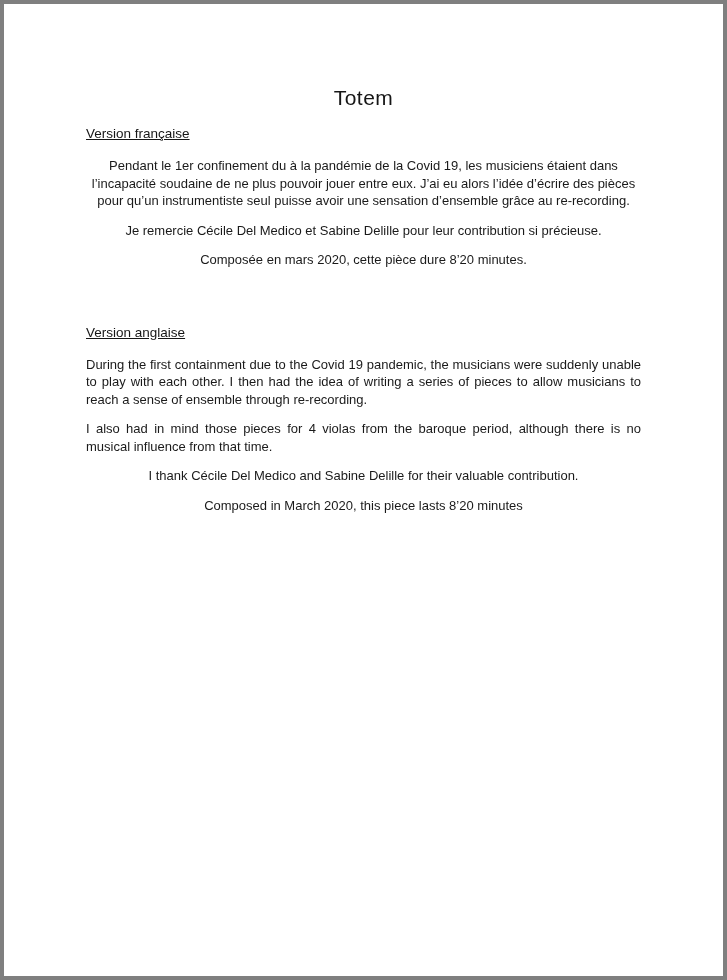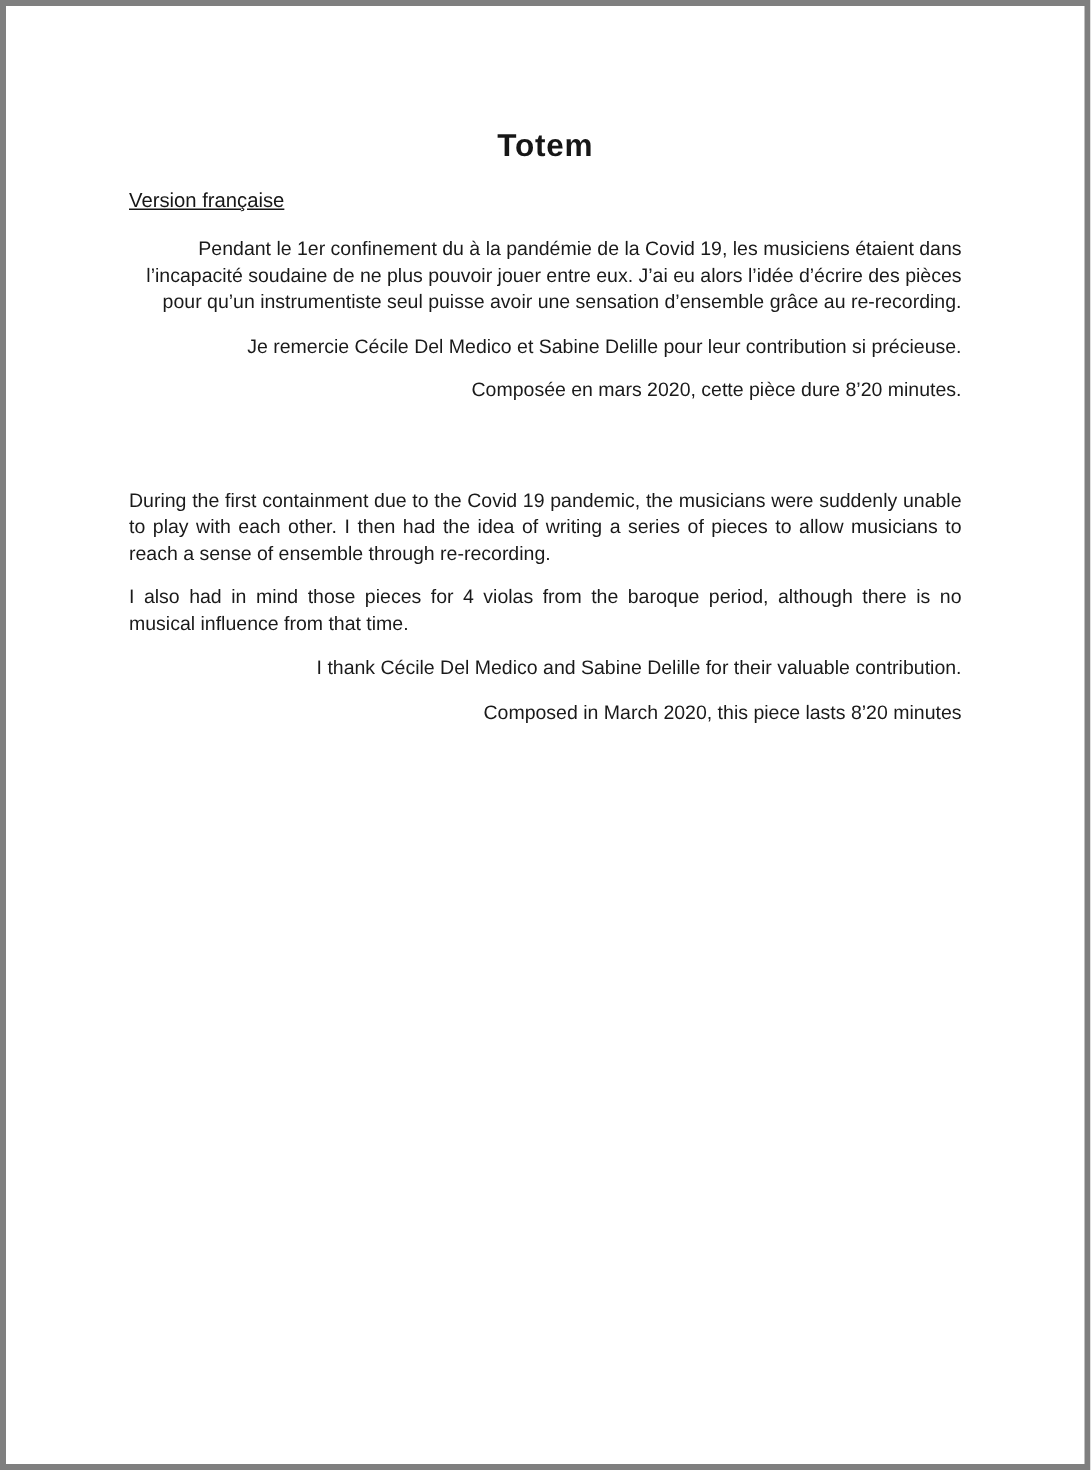--- a/index.html
+++ b/index.html
@@ -20,40 +20,40 @@
   }
   .content {
     box-sizing: border-box;
     width: 100%;
     height: 100%;
     padding: 82px 82px 0 82px;
   }
   .doc-title {
     text-align: center;
     font-size: 21px;
-    font-weight: 700;
+    font-weight: 400;
     letter-spacing: 0.5px;
     margin: 0 0 16px 0;
     color: #161616;
   }
   .section-heading {
     font-size: 13.5px;
     font-weight: 400;
     text-decoration: underline;
     margin: 0 0 16px 0;
     color: #161616;
   }
   .section-en {
     margin-top: 56px;
   }
   .para {
     font-size: 13px;
     line-height: 17.5px;
     margin: 0 0 12px 0;
-    text-align: right;
+    text-align: center;
     color: #1a1a1a;
   }
   .para.justify {
     text-align: justify;
   }
 </style>
 </head>
 <body>
 
 <div class="page">
@@ -67,20 +67,21 @@
       <p class="para">Pendant le 1er confinement du à la pandémie de la Covid 19, les musiciens étaient dans l’incapacité soudaine de ne plus pouvoir jouer entre eux. J’ai eu alors l’idée d’écrire des pièces pour qu’un instrumentiste seul puisse avoir une sensation d’ensemble grâce au re-recording.</p>
 
 
 
       <p class="para">Je remercie Cécile Del Medico et Sabine Delille pour leur contribution si précieuse.</p>
 
       <p class="para">Composée en mars 2020, cette pièce dure 8’20 minutes.</p>
     </div>
 
     <div class="section section-en">
+      <h2 class="section-heading">Version anglaise</h2>
 
       <p class="para justify">During the first containment due to the Covid 19 pandemic, the musicians were suddenly unable to play with each other. I then had the idea of writing a series of pieces to allow musicians to reach a sense of ensemble through re-recording.</p>
 
       <p class="para justify">I also had in mind those pieces for 4 violas from the baroque period, although there is no musical influence from that time.</p>
 
 
       <p class="para">I thank Cécile Del Medico and Sabine Delille for their valuable contribution.</p>
 
       <p class="para">Composed in March 2020, this piece lasts 8’20 minutes</p>
     </div>

